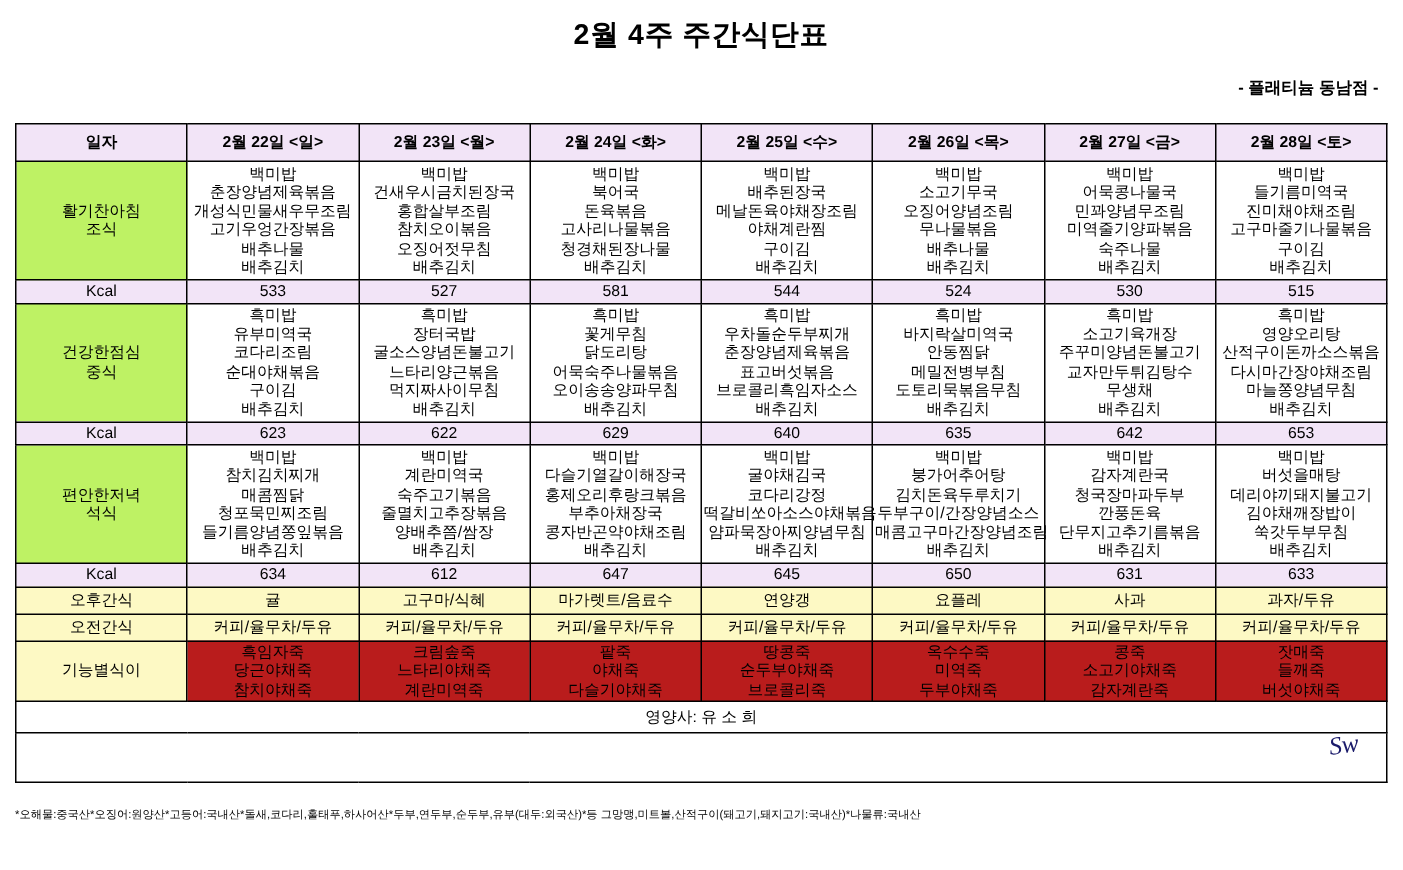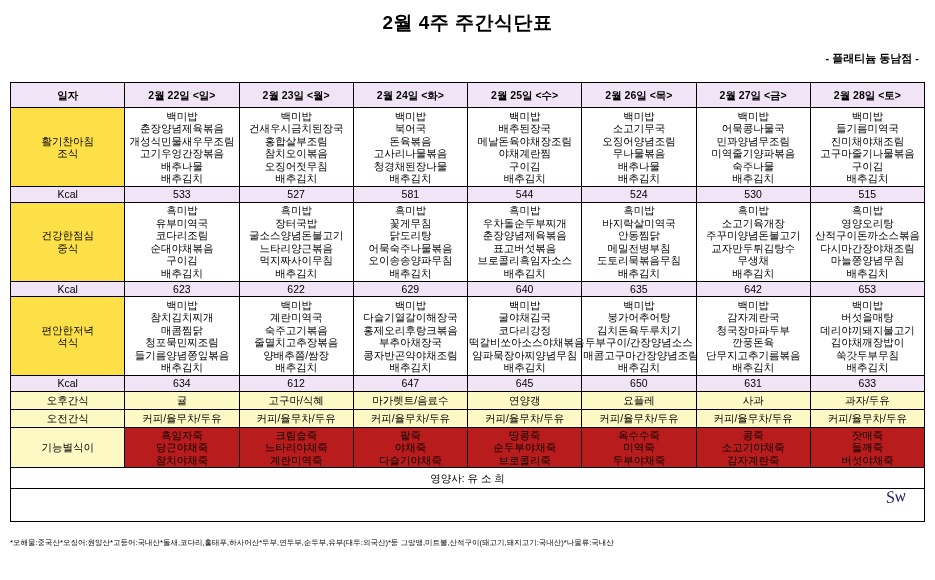--- a/index.html
+++ b/index.html
@@ -44,21 +44,21 @@
     font-weight:bold;
     font-size:11px;
     height:22px;
   }
   th.datehead{
     background:#f2e4f7;
     font-weight:bold;
     font-size:11px;
   }
   td.rowlabel{
-    background:#fde047;
+    background:#bef264;
     font-size:10.5px;
     font-weight:normal;
     width:62px;
   }
   td.kcal-label{
     background:#f2e4f7;
     font-size:10.5px;
   }
   td.kcal-val{
     background:#f2e4f7;

